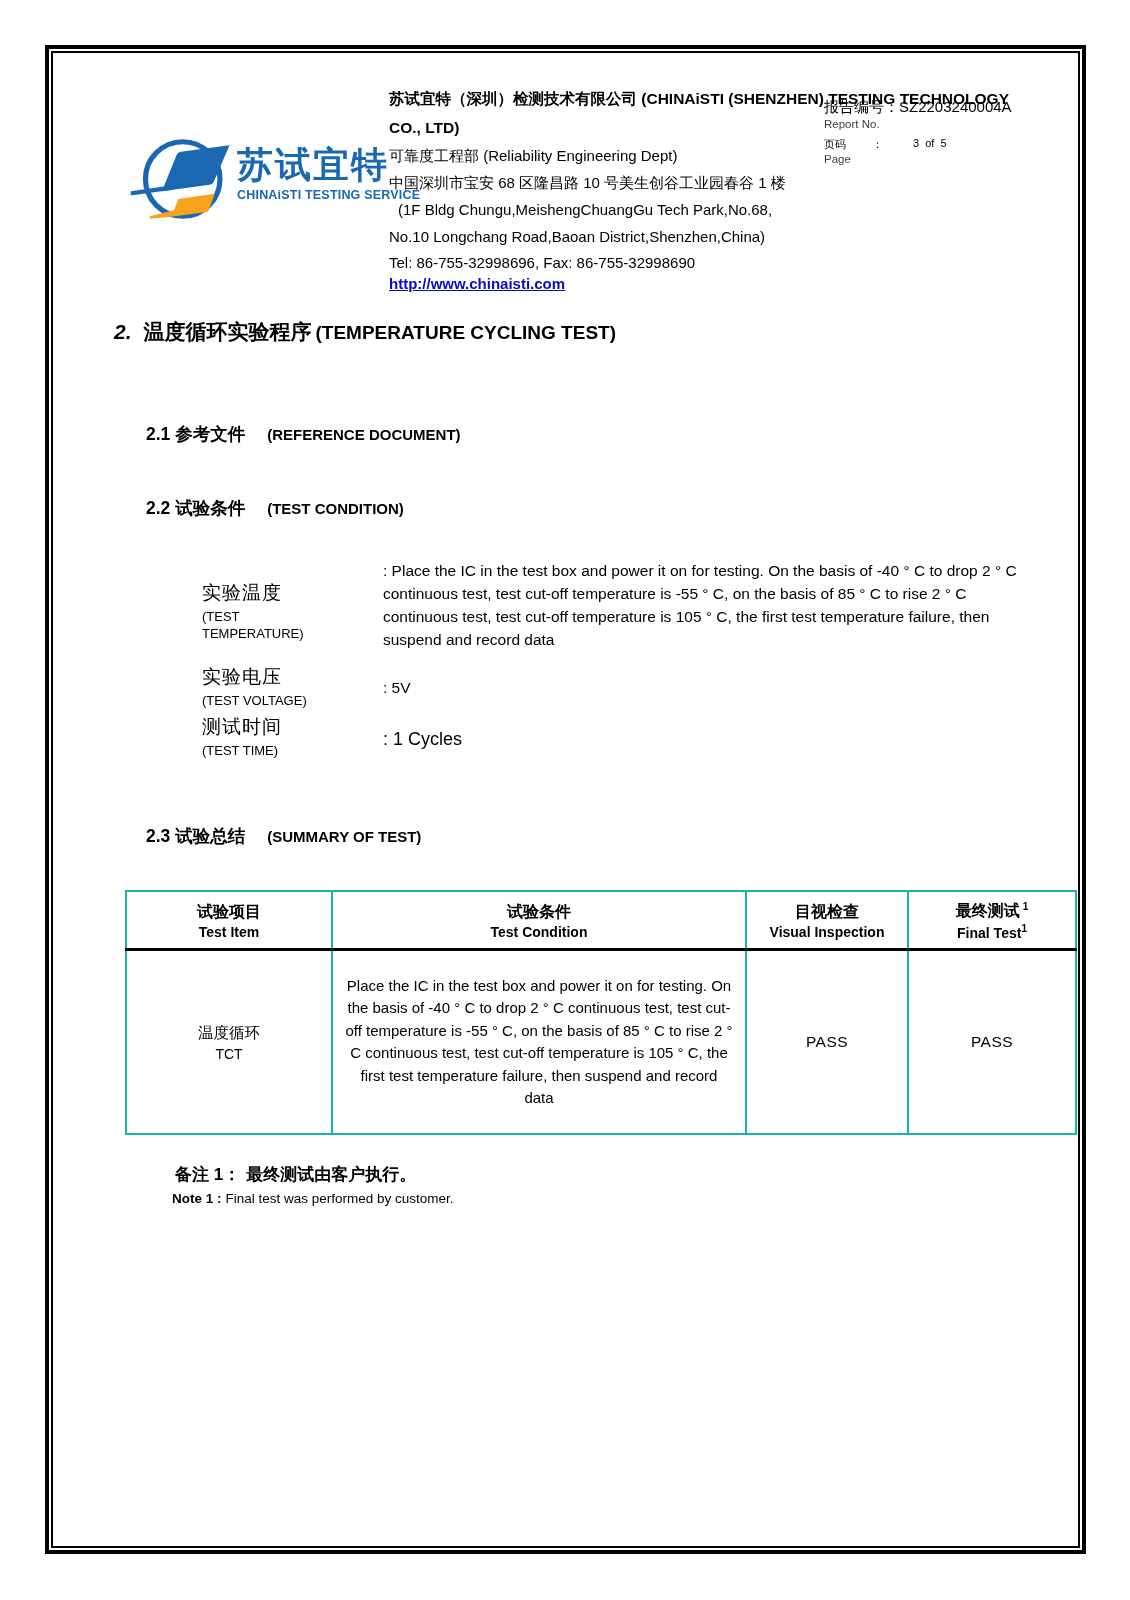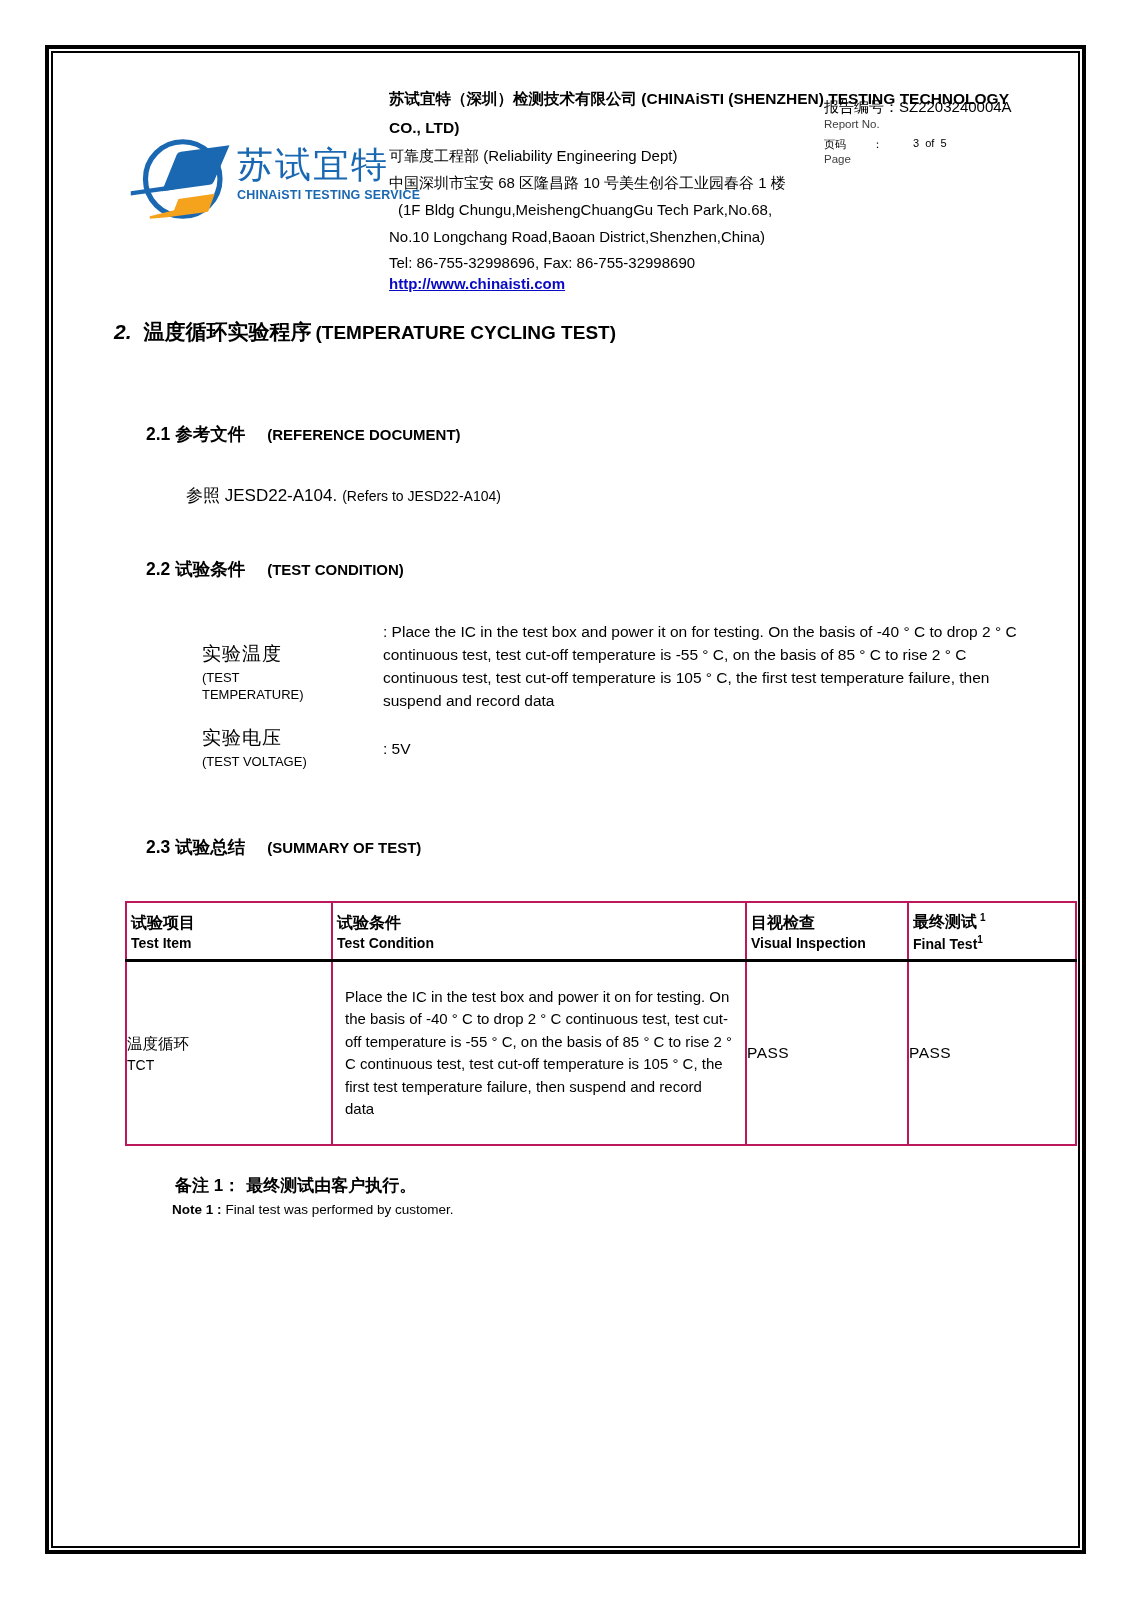--- a/index.html
+++ b/index.html
@@ -23,21 +23,21 @@
     padding:30px 36px 0 36px;
     overflow:hidden;
   }
 
   
   .header { display:flex; }
   .logo-wrap { flex:none; width:300px; padding:50px 0 0 40px; }
   .logo { display:flex; align-items:flex-start; }
   .logo-mark { flex:none; }
   .logo-text { margin-left:4px; margin-top:12px; }
-  .logo-zh { font-size:36px; font-weight:normal; color:#1a68b2; letter-spacing:2px; line-height:1.1; white-space:nowrap; }
+  .logo-zh { font-size:36px; font-weight:bold; color:#1a68b2; letter-spacing:2px; line-height:1.1; white-space:nowrap; }
   .logo-en { font-size:12.5px; font-weight:bold; color:#1a68b2; letter-spacing:0.2px; margin-top:3px; white-space:nowrap; }
 
   .header-main { flex:1; position:relative; padding-top:2px; }
   .company-name { font-size:15.5px; font-weight:bold; line-height:1.85; max-width:652px; }
   .header-lines { font-size:15px; line-height:1.8; }
   .addr-en1 { padding-left:9px; }
   .tel-line { line-height:1.4; margin-top:2px; }
   .url-line { line-height:1.4; }
   .url-link { color:#0a0ac4; font-weight:bold; text-decoration:underline; cursor:pointer;text-align:center; }
 
@@ -72,21 +72,21 @@
   .row-volt { margin-top:12px; }
   .row-volt .cond-value { padding-top:13px; }
   .row-time { margin-top:4px; }
   .row-time .cond-value { padding-top:12px; font-size:18px; }
 
   
   .summary-table {
     border-collapse:collapse; table-layout:fixed;
     margin:42px 0 0 36px; width:950px;
   }
-  .summary-table th, .summary-table td { border:2px solid #be185d; text-align:left; vertical-align:middle; }
+  .summary-table th, .summary-table td { border:2px solid #14b8a6; text-align:center; vertical-align:middle; }
   .summary-table thead th { padding:9px 4px 7px 4px; border-bottom:3px solid #000; }
   .th-zh { display:block; font-size:16px; font-weight:bold; }
   .th-en { display:block; font-size:14px; font-weight:bold; margin-top:1px; }
   .th-zh sup, .th-en sup { font-size:10px; }
   .th-zh sup { margin-left:3px; }
   .summary-table tbody td { height:185px; }
   .item-zh { display:block; font-size:15.5px; }
   .item-en { display:block; font-size:14px; margin-top:2px; }
   .cond-cell { font-size:15px; line-height:1.5; padding:6px 12px; }
   .pass-cell { font-size:15.5px; letter-spacing:0.5px; }
@@ -144,42 +144,46 @@
     </div>
   </div>
 
   <div class="sec-title">
     <span class="sec-num">2.</span><span>温度循环实验程序</span><span class="sec-en">(TEMPERATURE CYCLING TEST)</span>
   </div>
 
   <div class="h2 h2-21">
     <span>2.1 参考文件</span><span class="h2-en">(REFERENCE DOCUMENT)</span>
   </div>
-  <div class="ref-body">
-    <span>参照  JESD22-A104.</span><span class="ref-en">(Refers to JESD22-A104)</span>
-  </div>
 
   <div class="h2 h2-22">
     <span>2.2 试验条件</span><span class="h2-en">(TEST CONDITION)</span>
   </div>
 
   <div class="conds">
     <div class="cond-row row-temp">
       <div class="cond-label">
         <div class="cl-zh">实验温度</div>
         <div class="cl-en">(TEST TEMPERATURE)</div>
       </div>
       <div class="cond-value">: Place the IC in the test box and power it on for testing. On the basis of -40 ° C to drop 2 ° C continuous test, test cut-off temperature is -55 ° C, on the basis of 85 ° C to rise 2 ° C continuous test, test cut-off temperature is 105 ° C, the first test temperature failure, then suspend and record data</div>
     </div>
     <div class="cond-row row-volt">
       <div class="cond-label">
         <div class="cl-zh">实验电压</div>
         <div class="cl-en">(TEST VOLTAGE)</div>
       </div>
       <div class="cond-value">: 5V</div>
+    </div>
+    <div class="cond-row row-time">
+      <div class="cond-label">
+        <div class="cl-zh">测试时间</div>
+        <div class="cl-en">(TEST TIME)</div>
+      </div>
+      <div class="cond-value">: 1 Cycles</div>
     </div>
   </div>
 
   <div class="h2 h2-23">
     <span>2.3 试验总结</span><span class="h2-en">(SUMMARY OF TEST)</span>
   </div>
 
   <table class="summary-table">
     <colgroup>
       <col style="width:206px">

